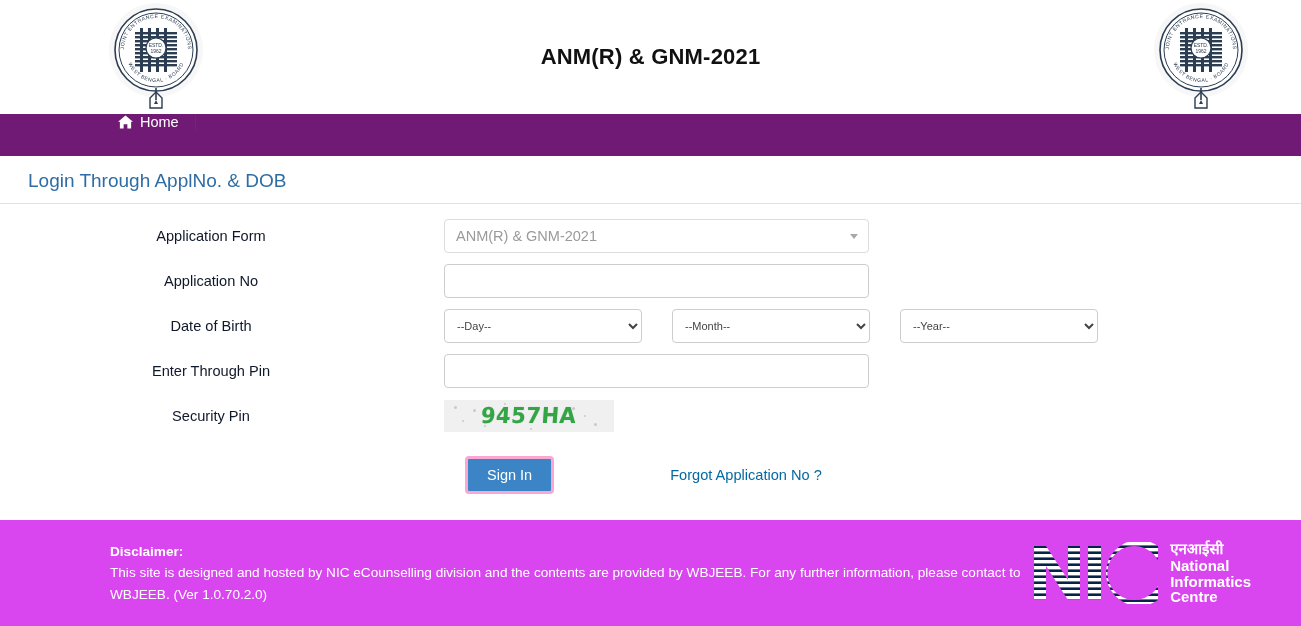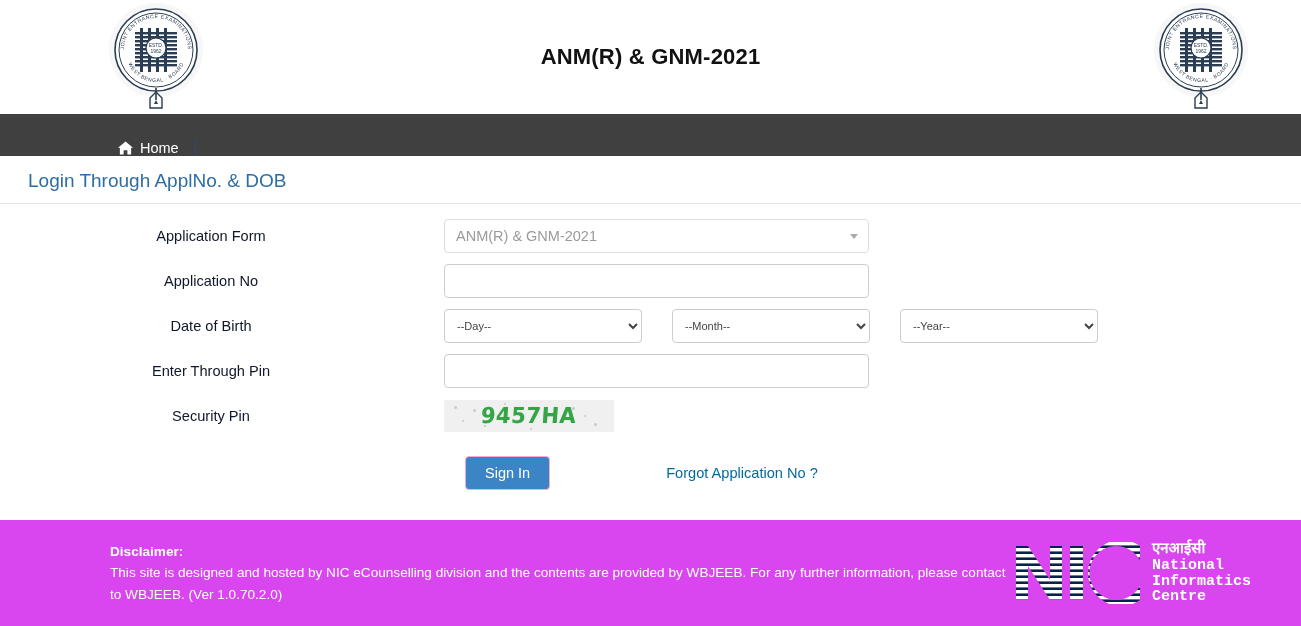--- a/index.html
+++ b/index.html
@@ -32,23 +32,23 @@
     top: 2px;
     width: 104px;
     height: 110px;
   }
   .seal.left  { left: 104px; }
   .seal.right { right: 48px; }
 
   
   .navbar {
     height: 42px;
-    background: #404040;
-    display: flex;
-    align-items: flex-end;
+    background: #701a75;
+    display: flex;
+    align-items: flex-start;
     padding-left: 110px;
   }
   .nav-item {
     display: flex;
     align-items: center;
     gap: 7px;
     padding: 0 16px 0 8px;
     color: #ffffff;
     font-size: 14.5px;
     border-right: 1px solid #2a4a72;
@@ -166,21 +166,21 @@
 
   
   .actions-row {
     display: flex;
     align-items: center;
     margin-top: 22px;
   }
   .actions-spacer { width: 465px; }
   .signin-btn {
     background: #3b85c6;
-    border: 1px solid #f9a8d4;
+    border: 3px solid #f9a8d4;
     border-radius: 4px;
     color: #ffffff;
     font-size: 14.5px;
     padding: 8px 19px;
     cursor: pointer;
     font-family: "Liberation Sans", sans-serif;
   }
   .forgot-link {
     margin-left: 116px;
     color: #0369a1;
@@ -196,21 +196,21 @@
     top: 520px;
     height: 106px;
     background: #d946ef;
     color: #ffffff;
     display: flex;
     align-items: center;
     padding: 0 50px 0 110px;
   }
   .disclaimer { flex: 1; font-size: 13.6px; line-height: 1.55; }
   .disclaimer-title { font-weight: bold; display: block; }
-  .nic-logo { display: flex; align-items: center; gap: 10px; font-family: Liberation Mono, monospace; }
+  .nic-logo { display: flex; align-items: center; gap: 10px; }
   .nic-words { line-height: 1.06; }
   .nic-hindi { font-size: 15px; font-weight: bold; }
   .nic-en { font-size: 15px; font-weight: bold; display: block; }
 </style>
 </head>
 <body>
 
 <div class="header">
 
   <svg class="seal left" viewBox="0 0 104 110">

